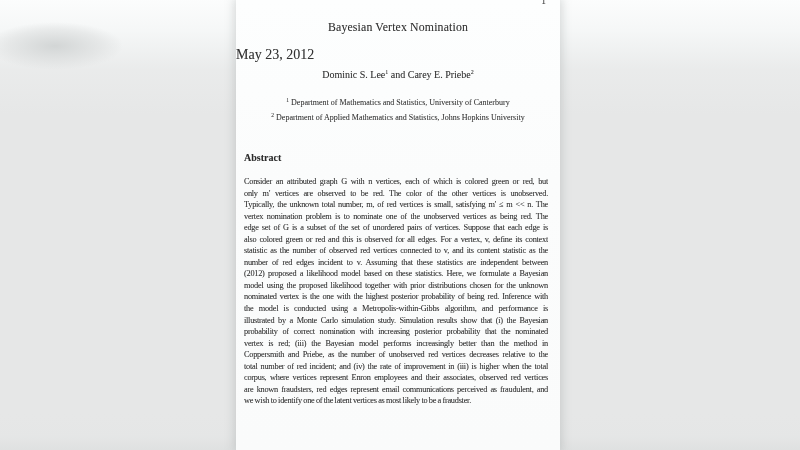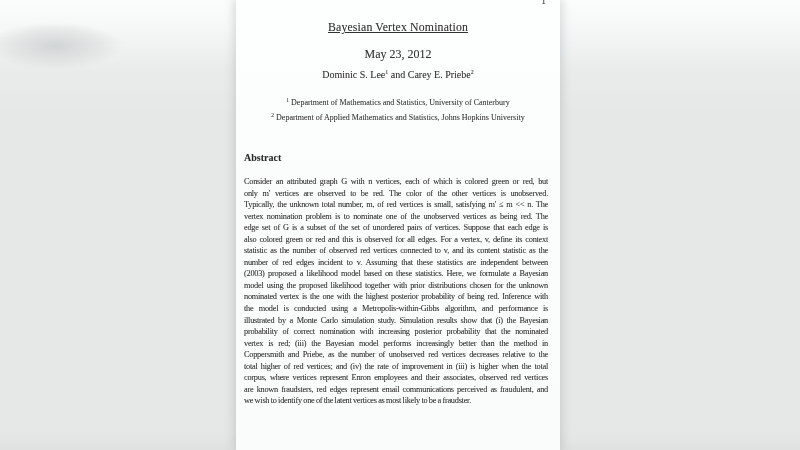--- a/index.html
+++ b/index.html
@@ -22,25 +22,25 @@
     box-shadow:0 0 9px 2px rgba(140,145,145,0.32);
   }
   .page .txt { text-shadow:0 0 0.6px rgba(90,90,90,0.38); }
   .pagenum {
     position:absolute; top:-4px; right:14px;
     font-size:9.5px; color:#4d4d4d;
   }
   .title {
     position:absolute; top:20px; left:0; right:0; margin:0;
     text-align:center; font-size:11.8px; font-weight:normal;
-    letter-spacing:0.15px; color:#323232;text-decoration:underline;
+    letter-spacing:0.15px; color:#323232;
   }
   .date {
     position:absolute; top:47px; left:0; right:0;
-    text-align:center; font-size:12px; color:#333333;
+    text-align:left; font-size:14px; color:#333333;
   }
   .authors {
     position:absolute; top:69px; left:0; right:0;
     text-align:center; font-size:10px; color:#333333;
   }
   .sup-a { font-size:6px; vertical-align:4px; }
   .affils {
     position:absolute; top:94px; left:0; right:0;
     text-align:center; font-size:8px; line-height:12.3px; color:#3a3a3a;
   }
@@ -86,27 +86,27 @@
 
     <div class="abs-body">
         <div class="abs-line">Consider an attributed graph G with n vertices, each of which is colored green or red, but</div>
         <div class="abs-line">only m′ vertices are observed to be red. The color of the other vertices is unobserved.</div>
         <div class="abs-line">Typically, the unknown total number, m, of red vertices is small, satisfying m′ ≤ m &lt;&lt; n. The</div>
         <div class="abs-line">vertex nomination problem is to nominate one of the unobserved vertices as being red. The</div>
         <div class="abs-line">edge set of G is a subset of the set of unordered pairs of vertices. Suppose that each edge is</div>
         <div class="abs-line">also colored green or red and this is observed for all edges. For a vertex, v, define its context</div>
         <div class="abs-line">statistic as the number of observed red vertices connected to v, and its content statistic as the</div>
         <div class="abs-line">number of red edges incident to v. Assuming that these statistics are independent between</div>
-        <div class="abs-line">(2003) proposed a likelihood model based on these statistics. Here, we formulate a Bayesian</div>
+        <div class="abs-line">(2012) proposed a likelihood model based on these statistics. Here, we formulate a Bayesian</div>
         <div class="abs-line">model using the proposed likelihood together with prior distributions chosen for the unknown</div>
         <div class="abs-line">nominated vertex is the one with the highest posterior probability of being red. Inference with</div>
         <div class="abs-line">the model is conducted using a Metropolis-within-Gibbs algorithm, and performance is</div>
         <div class="abs-line">illustrated by a Monte Carlo simulation study. Simulation results show that (i) the Bayesian</div>
         <div class="abs-line">probability of correct nomination with increasing posterior probability that the nominated</div>
         <div class="abs-line">vertex is red; (iii) the Bayesian model performs increasingly better than the method in</div>
         <div class="abs-line">Coppersmith and Priebe, as the number of unobserved red vertices decreases relative to the</div>
-        <div class="abs-line">total higher of red vertices; and (iv) the rate of improvement in (iii) is higher when the total</div>
+        <div class="abs-line">total number of red incident; and (iv) the rate of improvement in (iii) is higher when the total</div>
         <div class="abs-line">corpus, where vertices represent Enron employees and their associates, observed red vertices</div>
         <div class="abs-line">are known fraudsters, red edges represent email communications perceived as fraudulent, and</div>
         <div class="abs-line last">we wish to identify one of the latent vertices as most likely to be a fraudster.</div>
       </div>
   </div>
 </div>
 
 </body></html>

